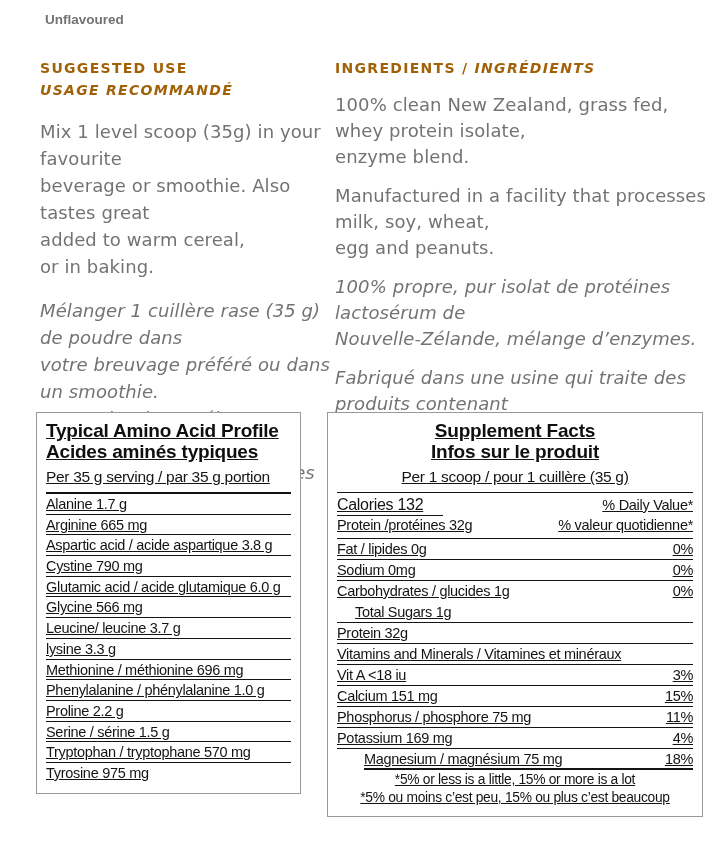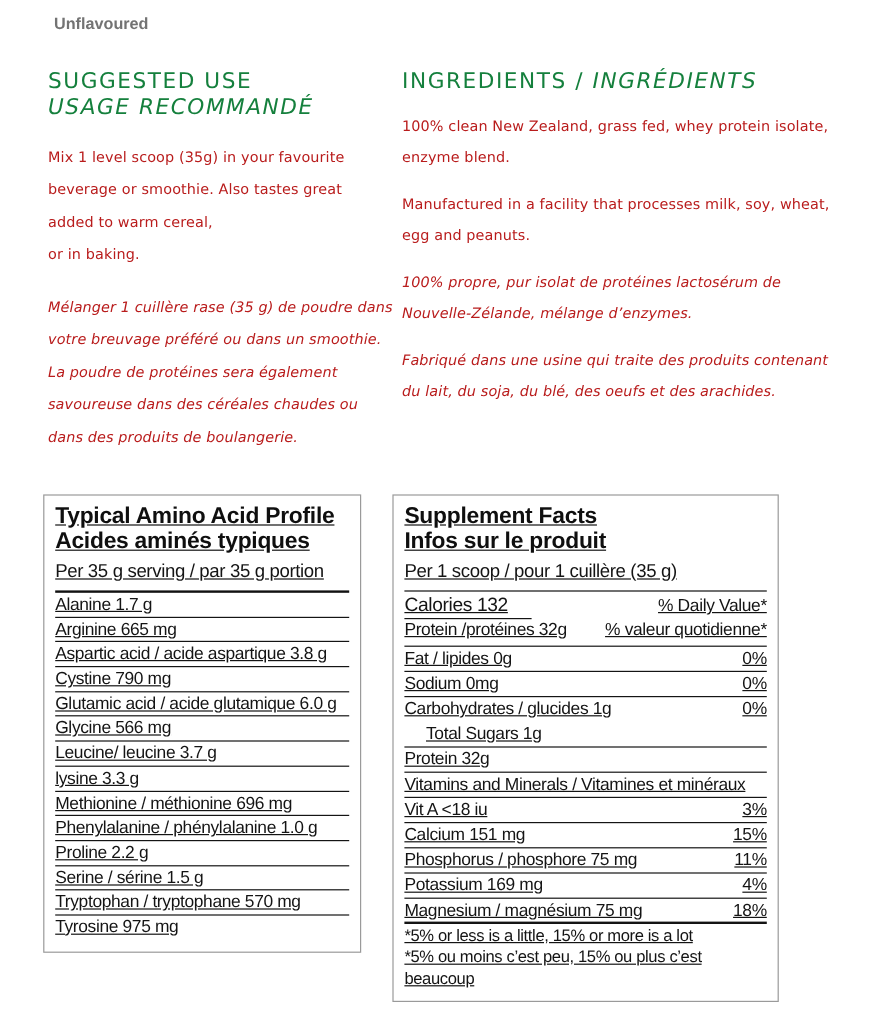--- a/index.html
+++ b/index.html
@@ -17,44 +17,44 @@
     font-family: "Liberation Sans", sans-serif;
     font-size: 13.5px; font-weight: bold; color: #737373;
   }
   .col {
     position: absolute; top: 57px;
   }
   .col-left  { left: 40px;  width: 295px; }
   .col-right { left: 335px; width: 382px; }
 
   .sec-heading {
-    font-size: 18px; font-weight: normal; letter-spacing: 1.3px;
-    line-height: 22px; color: #15803d;
+    font-size: 14px; font-weight: bold; letter-spacing: 1.3px;
+    line-height: 22px; color: #a16207;
   }
   .sec-heading .fr { font-style: italic; }
 
   .para {
-    font-size: 12px; line-height: 27px; white-space: pre-line;
-    color: #b91c1c; letter-spacing: 0.1px;
+    font-size: 18px; line-height: 27px; white-space: pre-line;
+    color: #737373; letter-spacing: 0.1px;
   }
   .para.it { font-style: italic; }
   .col-left .para  { margin-top: 17px; }
   .col-right .para { margin-top: 13px; line-height: 26px; }
 
   
   .panel {
     position: absolute; top: 412px;
     border: 1px solid #9a9a9a; background: #fff;
     font-family: "Liberation Sans", sans-serif;
     letter-spacing: -0.3px; color: #141414;
     padding: 7px 9px 9px 9px;
     text-decoration: underline;
   }
   .panel-amino { left: 36px;  width: 265px; }
-  .panel-facts { left: 327px; width: 322px; }
+  .panel-facts { left: 327px; width: 376px; text-align: center; }
 
   .panel-title {
     font-size: 19px; font-weight: bold; line-height: 21px;
     letter-spacing: -0.2px; color: #0f0f0f;
   }
   .serving-line {
     font-size: 15.5px; line-height: 24px; margin-top: 3px;
     padding-bottom: 3px;
   }
   .panel-amino .serving-line { border-bottom: 2px solid #111; }
@@ -67,21 +67,21 @@
   .a-row.last { border-bottom: none; }
 
   .f-row {
     display: flex; justify-content: space-between; align-items: baseline;
     font-size: 14.5px; line-height: 20px; height: 21px;
     border-bottom: 1.5px solid #141414;
   }
   .f-row .lbl { white-space: nowrap; }
   .f-row .val { white-space: nowrap; }
   .f-row.noline { border-bottom: none; }
-  .f-row.thick  { border-bottom: 2px solid #141414; }
+  .f-row.thick  { border-bottom: 2px solid #141414; margin-left: 27px; }
   .f-row.indent .lbl { padding-left: 18px; }
 
   .calories-row {
     display: flex; justify-content: space-between; align-items: baseline;
     margin-top: 2px; height: 22px;
   }
   .calories-label {
     font-size: 16px; line-height: 20px;
     border-bottom: 1.5px solid #141414; padding-right: 20px;
   }

